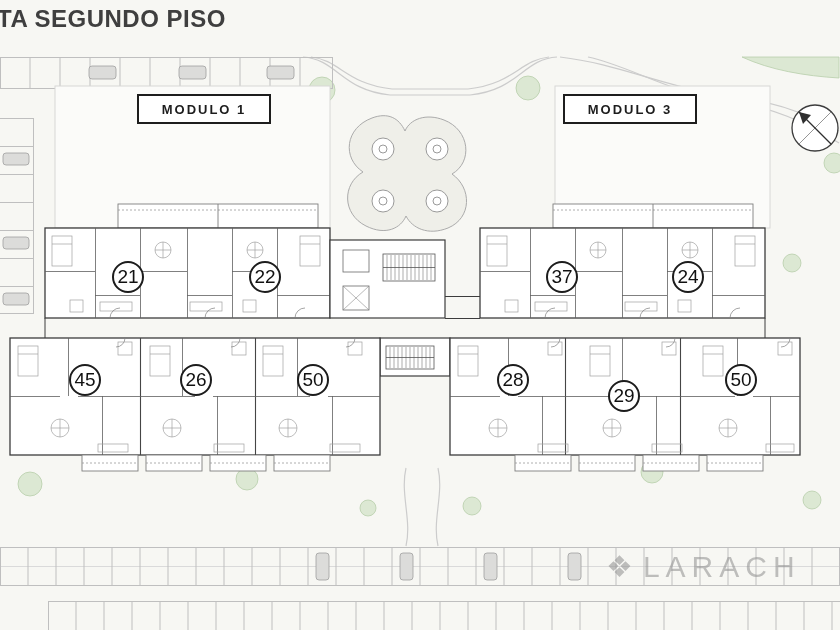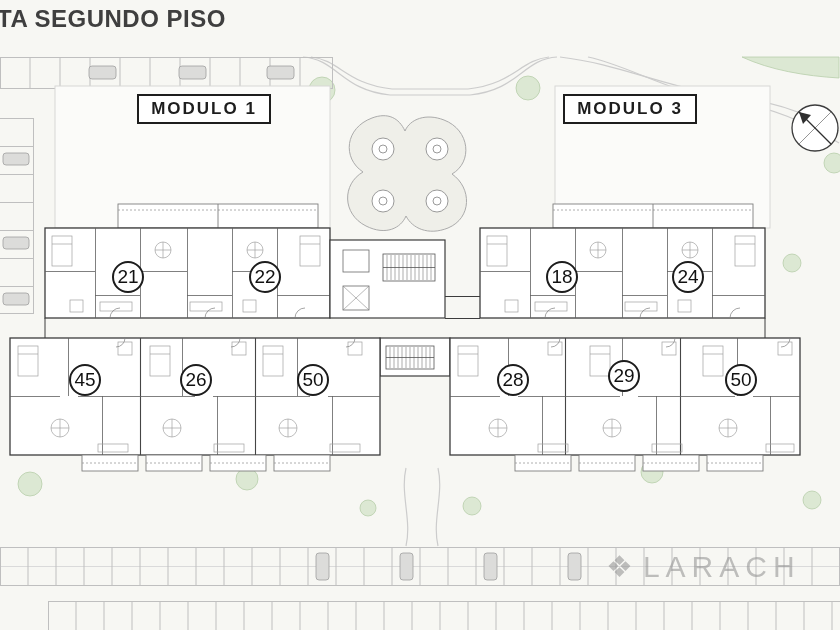--- a/index.html
+++ b/index.html
@@ -12,38 +12,38 @@
   }
   .plan-svg{position:absolute;left:0;top:0}
   .sheet-title{
     position:absolute;left:-3px;top:5px;
     font-size:24px;font-weight:bold;letter-spacing:.5px;
     color:#3f3f3f;white-space:nowrap;
   }
   .module-label{
     position:absolute;width:134px;height:30px;background:#fff;
     border:2px solid #1d1d1d;display:flex;align-items:center;justify-content:center;
-    font-size:17px;letter-spacing:2px;font-weight:600;color:#1d1d1d;white-space:nowrap;
+    font-size:13px;letter-spacing:2px;font-weight:600;color:#1d1d1d;white-space:nowrap;
   }
   .module-1{left:137px;top:94px}
   .module-2{left:563px;top:94px}
   .unit-badge{
     position:absolute;width:32px;height:32px;border:2px solid #1c1c1c;border-radius:50%;
     background:#fff;display:flex;align-items:center;justify-content:center;
     font-size:19px;color:#111;
   }
   .u-21{left:112px;top:261px}
   .u-22{left:249px;top:261px}
   .u-23{left:546px;top:261px}
   .u-24{left:672px;top:261px}
   .u-25{left:69px;top:364px}
   .u-26{left:180px;top:364px}
   .u-27{left:297px;top:364px}
   .u-28{left:497px;top:364px}
-  .u-29{left:608px;top:360px}
+  .u-29{left:608px;top:380px}
   .u-30{left:725px;top:364px}
   .watermark{
     position:absolute;left:606px;top:552px;
     display:flex;align-items:center;gap:10px;
     color:#8f8f8f;opacity:.55;
   }
   .watermark-logo{font-size:30px;line-height:1}
   .watermark-text{font-size:30px;font-weight:normal;letter-spacing:6px;line-height:1}
 </style>
 </head>
@@ -267,21 +267,21 @@
   </g>
 </svg>
 
 <h1 class="sheet-title">TA SEGUNDO PISO</h1>
 
 <div class="module-label module-1">MODULO 1</div>
 <div class="module-label module-2">MODULO 3</div>
 
 <div class="unit-badge u-21">21</div>
 <div class="unit-badge u-22">22</div>
-<div class="unit-badge u-23">18</div>
+<div class="unit-badge u-23">37</div>
 <div class="unit-badge u-24">24</div>
 <div class="unit-badge u-25">45</div>
 <div class="unit-badge u-26">26</div>
 <div class="unit-badge u-27">50</div>
 <div class="unit-badge u-28">28</div>
 <div class="unit-badge u-29">29</div>
 <div class="unit-badge u-30">50</div>
 
 <div class="watermark">
   <span class="watermark-logo">❖</span>

